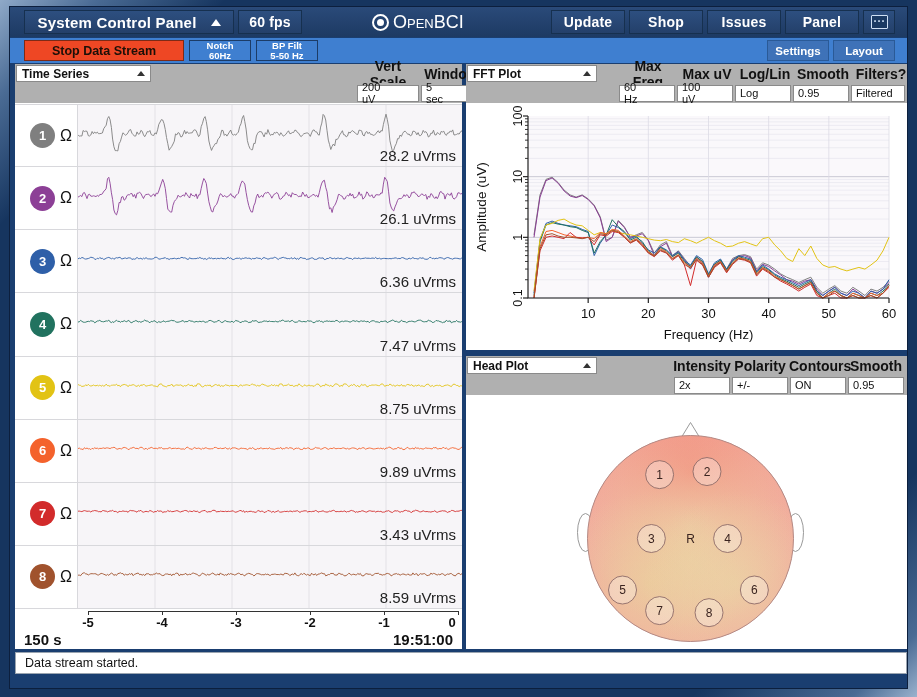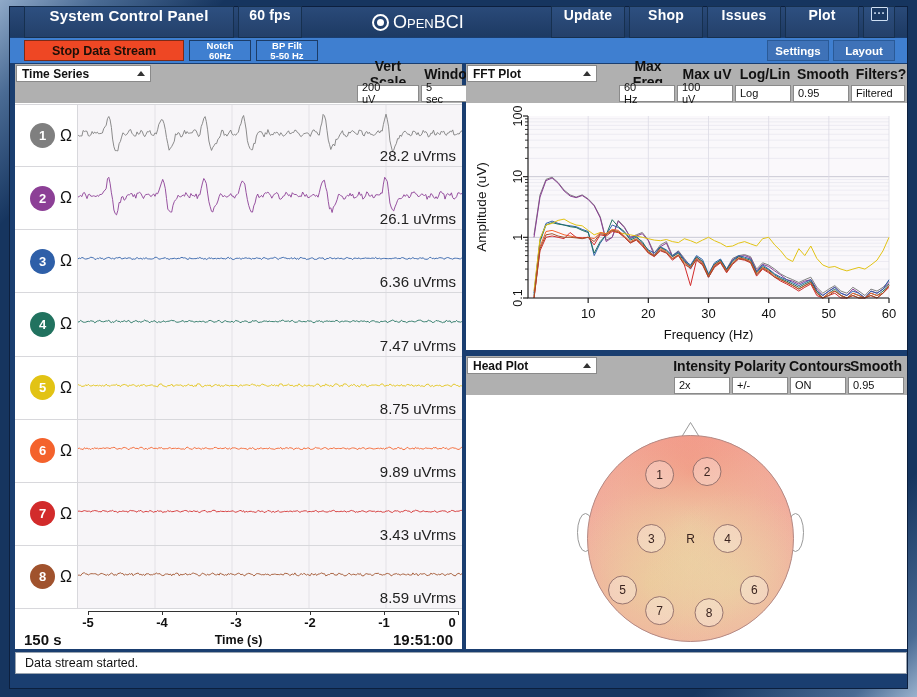--- a/index.html
+++ b/index.html
@@ -27,31 +27,30 @@
     border: 1px solid #0c1f3d;
   }
 
   
   .topbar {
     position: absolute; left: 10px; top: 7px; width: 897px; height: 30px;
     background: linear-gradient(#2a4a79, #1d3a63);
     display: flex; align-items: center;
   }
   .nav-btn {
-    height: 32px;
+    height: 24px;
     background: linear-gradient(#2d4f80,#24406a);
     border: 1px solid #0d2banull;
     border: 1px solid #16304f;
     color: #ffffff;
     font-size: 14px; font-weight: bold;
-    display: flex; align-items: center; 
+    display: flex; align-items: center; justify-content: center;
     padding: 0 10px;
     letter-spacing: .2px;
     cursor: pointer;
-    flex-direction: column;
   }
   #scp-btn { margin-left: 14px; width: 210px; gap: 14px; font-size: 15px;}
   #fps-btn { margin-left: 4px; width: 64px; }
   .tri-up {
     width: 0; height: 0; border-left: 5px solid transparent;
     border-right: 5px solid transparent; border-bottom: 7px solid #ffffff;
   }
   .brand {
     flex: 0 0 auto; margin-left: 70px;
     display: flex; align-items: center; gap: 4px;
@@ -242,21 +241,21 @@
       <div class="nav-btn">
         <span>Update</span>
       </div>
       <div class="nav-btn">
         <span>Shop</span>
       </div>
       <div class="nav-btn">
         <span>Issues</span>
       </div>
       <div class="nav-btn">
-        <span>Plot</span>
+        <span>Panel</span>
       </div>
       <div class="nav-btn icon-btn">
         <span class="console-glyph"></span>
       </div>
     </div>
   </div>
 
   <div class="ctrlbar">
     <div id="stop-stream">
       <span>Stop Data Stream</span>
@@ -430,21 +429,20 @@
           <div class="ts-tick" style="left: 221px;"></div>
           <div class="ts-tick-lbl" style="left: 221px;">-3</div>
           <div class="ts-tick" style="left: 295px;"></div>
           <div class="ts-tick-lbl" style="left: 295px;">-2</div>
           <div class="ts-tick" style="left: 369px;"></div>
           <div class="ts-tick-lbl" style="left: 369px;">-1</div>
           <div class="ts-tick" style="left: 443px;"></div>
           <div class="ts-tick-lbl" style="left: 437px;">0</div>
         </div>
       <div id="ts-total">150 s</div>
-      <div id="ts-xlabel">Time (s)</div>
       <div id="ts-clock">19:51:00</div>
     </div>
   </div>
 
   <div class="panel" id="fft-panel">
     <div class="wg-header">
       <div class="wg-select" style="width:130px;">
         <span>FFT Plot</span>
         <span class="caret"></span>
       </div>

